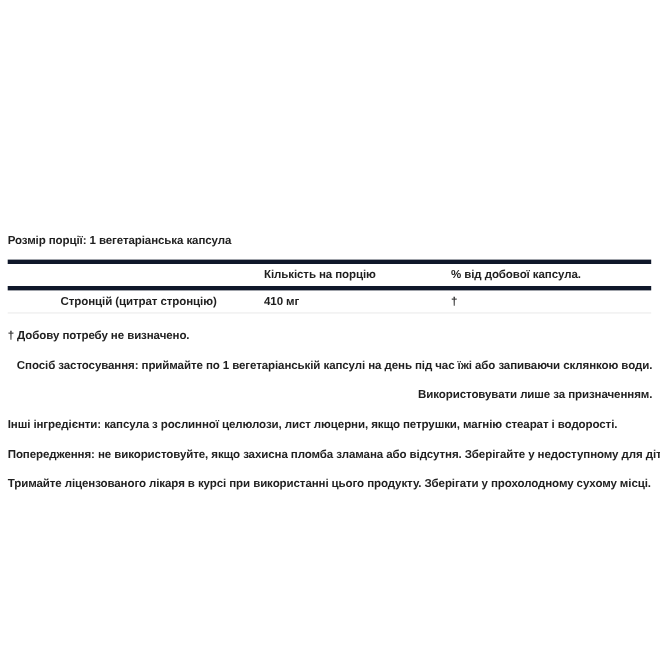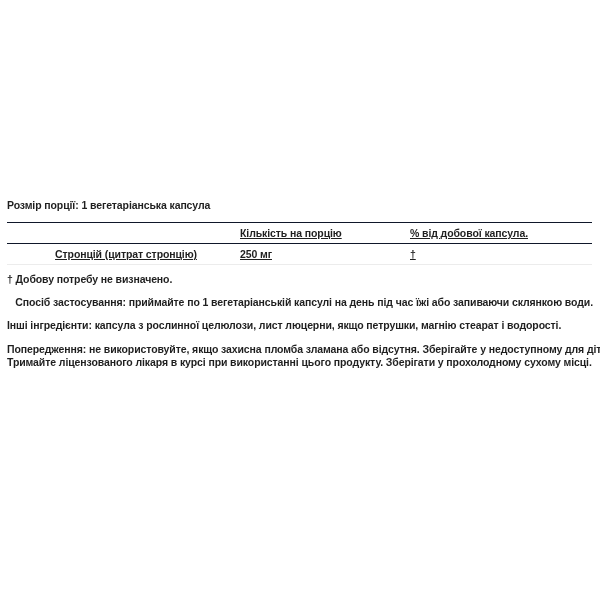--- a/index.html
+++ b/index.html
@@ -20,29 +20,30 @@
     }
     .wrap {
       position: absolute;
       left: 7px;
       top: 199px;
       width: 586px;
     }
     .line {
       line-height: 13px;
       white-space: nowrap;
+      margin-top: 14px;
     }
     .serving-size { margin-bottom: 10px; }
     .servings-count { margin-bottom: 7px; }
     table.facts {
       width: 585px;
       border-collapse: collapse;
       margin-bottom: 8px;
     }
-    table.facts tr { border-top: 1px solid #0f172a; text-decoration: underline; }
+    table.facts tr { border-top: 4px solid #0f172a; }
     table.facts tr:last-child { border-bottom: 1px solid #ececec; }
     table.facts td {
       height: 20px;
       padding: 0;
       vertical-align: middle;
       white-space: nowrap;
     }
     td.c1 { width: 228px; padding-left: 5px !important; text-align: center; }
     td.c2 { width: 170px; }
     .footnote { margin-bottom: 10px; }
@@ -57,30 +58,31 @@
 
   <table class="facts">
     <tbody>
         <tr>
       <td class="c1"></td>
       <td class="c2">Кількість на порцію</td>
       <td class="c3">% від добової капсула.</td>
     </tr>
     <tr>
       <td class="c1">Стронцій (цитрат стронцію)</td>
-      <td class="c2">250 мг</td>
+      <td class="c2">410 мг</td>
       <td class="c3">†</td>
     </tr>
   </tbody>
     </table>
 
   <div class="line footnote">† Добову потребу не визначено.</div>
 
   <div class="directions">
     <div class="line">Спосіб застосування: приймайте по 1 вегетаріанській капсулі на день під час їжі або запиваючи склянкою води.</div>
+    <div class="line">Використовувати лише за призначенням.</div>
   </div>
 
   <div class="line other">Інші інгредієнти: капсула з рослинної целюлози, лист люцерни, якщо петрушки, магнію стеарат і водорості.</div>
 
   <div class="warnings">
     <div class="line">Попередження: не використовуйте, якщо захисна пломба зламана або відсутня. Зберігайте у недоступному для дітей місці.</div>
     <div class="line">Тримайте ліцензованого лікаря в курсі при використанні цього продукту. Зберігати у прохолодному сухому місці.</div>
   </div>
 </div>
 

